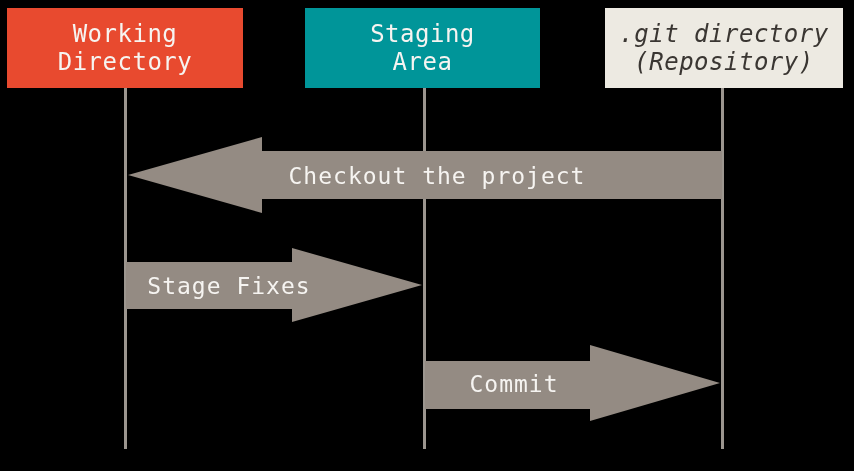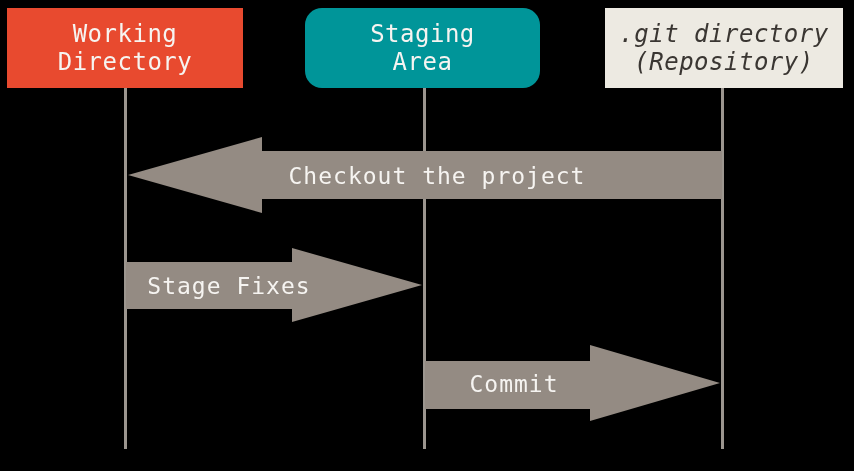--- a/index.html
+++ b/index.html
@@ -22,21 +22,21 @@
     display: flex;
     align-items: center;
     justify-content: center;
     text-align: center;
     white-space: pre-line;
     font-size: 24px;
     line-height: 28px;
     letter-spacing: 0.5px;
   }
   .box-working   { left: 7px;   width: 236px; }
-  .box-staging   { left: 305px; width: 235px; border-radius: 17px; }
+  .box-staging   { left: 305px; width: 235px; }
   .box-gitdir    { left: 605px; width: 238px; }
   .vline {
     position: absolute;
     top: 88px;
     width: 3px;
     height: 361px;
   }
   .vline-working { left: 124px; }
   .vline-staging { left: 423px; }
   .vline-gitdir  { left: 721px; }

